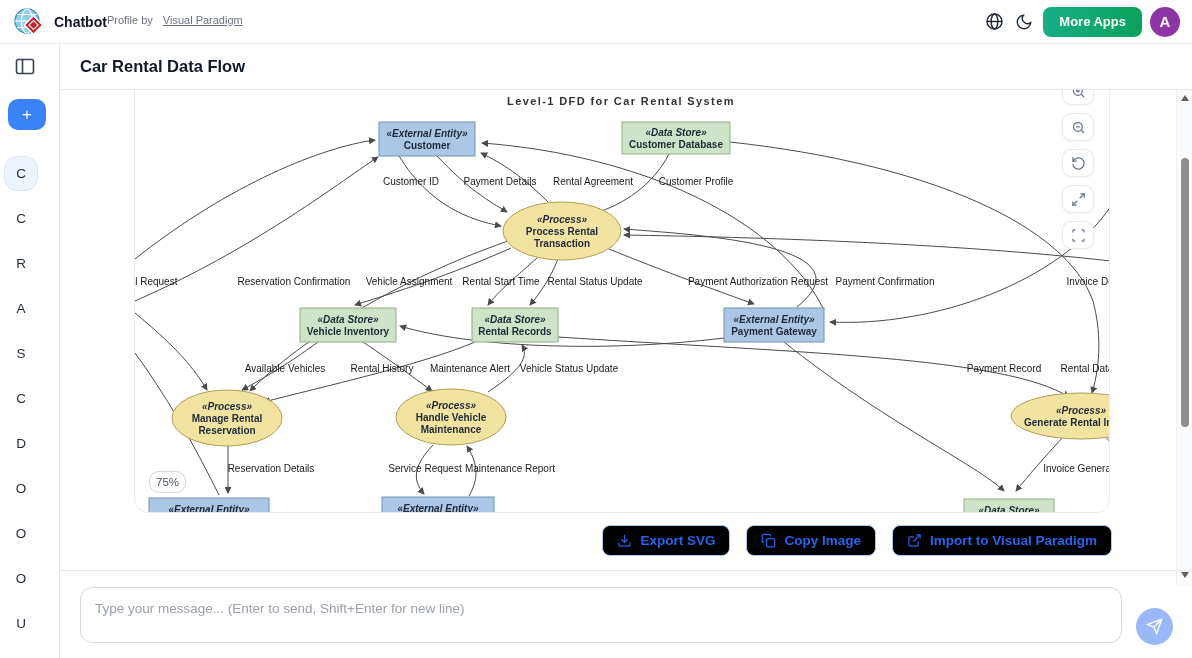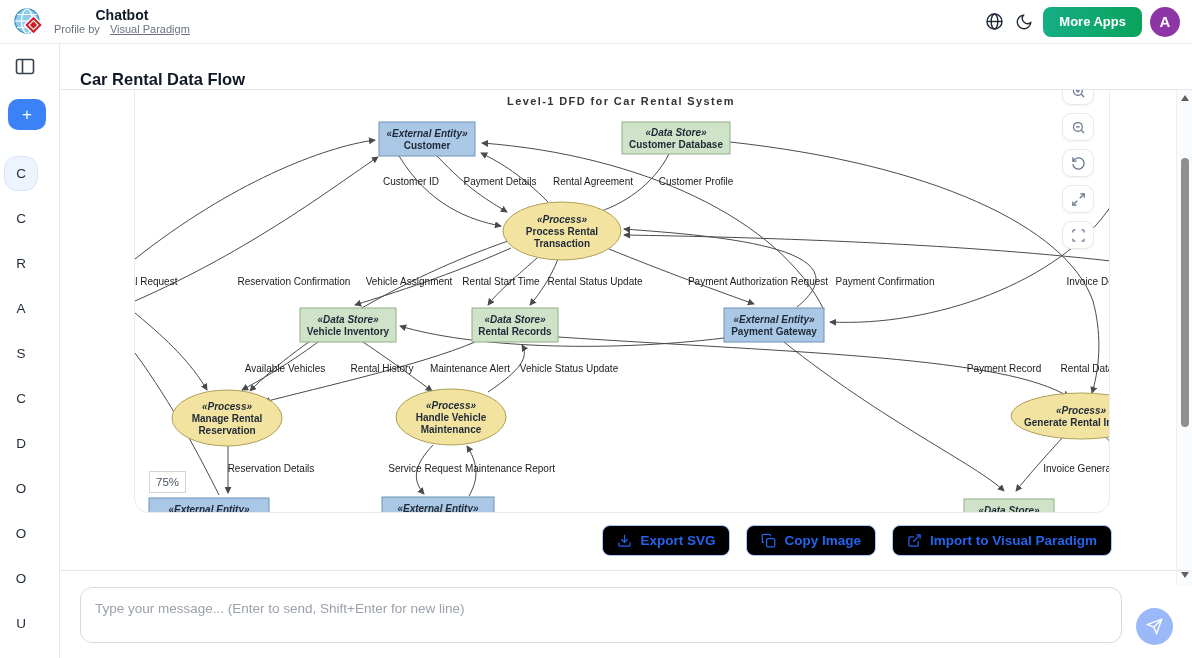--- a/index.html
+++ b/index.html
@@ -4,21 +4,21 @@
 <style>
   * { margin:0; padding:0; box-sizing:border-box; }
   html,body { width:1192px; height:658px; overflow:hidden; background:#fff;
     font-family:"Liberation Sans", sans-serif; color:#1f2937; }
 
   
   .app-header { position:absolute; left:0; top:0; width:1192px; height:44px;
     background:#fff; border-bottom:1px solid #e9ecef; display:flex; align-items:center;
     padding:0 12px; z-index:20; }
   .logo-wrap { width:34px; height:34px; margin-right:8px; position:relative; }
-  .app-title-block { display:flex; flex-direction:column; justify-content:center;text-align:center; }
+  .app-title-block { display:flex; flex-direction:row; justify-content:center;text-align:center; }
   .app-title { font-size:14px; font-weight:700; color:#111827; line-height:16px; }
   .powered { font-size:11px; color:#6b7280; line-height:13px; }
   .powered a { color:#6b7280; text-decoration:underline; cursor:pointer;margin-left:7px; }
   .header-right { margin-left:auto; display:flex; align-items:center; gap:8px; }
   .icon-btn { background:none; border:none; cursor:pointer; width:22px; height:22px;
     display:flex; align-items:center; justify-content:center; color:#1f2937; }
   .more-apps { height:30px; padding:0 16px; border:none; border-radius:8px; color:#fff;
     font-family:inherit; font-size:13px; font-weight:700; cursor:pointer;
     background:linear-gradient(90deg, var(--c-more_apps_start,#16ae85), var(--c-more_apps_end,#0aa25c)); }
   .avatar { width:30px; height:30px; border-radius:50%; background:var(--c-avatar_bg,#8e35a5);
@@ -45,42 +45,42 @@
     width:0; height:0; border-left:4px solid transparent; border-right:4px solid transparent; }
   .v-scrollbar .arrow.up { border-bottom:6px solid #606060; }
   .v-scrollbar .arrow.down { border-top:6px solid #606060; }
   .v-scrollbar .thumb { position:absolute; left:50%; transform:translateX(-50%);
     width:8px; border-radius:4px; background:#8f8f8f; }
   .sidebar-scrollbar { left:44px; top:179px; width:10px; height:523px; background:#fbfbfc; }
   .page-scrollbar { left:1176px; top:90px; width:16px; height:496px; border-left:1px solid #f0f0f0; }
 
   
   .titlebar { position:absolute; left:60px; top:44px; width:1132px; height:46px;
-    background:#fff; border-bottom:1px solid #e5e7eb; display:flex; align-items:flex-end;
+    background:#fff; border-bottom:1px solid #e5e7eb; display:flex; align-items:center;
     padding-left:20px; z-index:5; }
   .page-title { font-size:16.5px; font-weight:700; color:#111827; }
 
   
   .scrollarea { position:absolute; left:60px; top:90px; width:1116px; height:480px;
     background:#fff; overflow:hidden; }
   .diagram-card { position:absolute; left:74px; top:-40px; width:976px; height:463px;
     background:#fff; border:1px solid #e9ecef; border-radius:14px; overflow:hidden; }
   .diagram-card svg { position:absolute; left:0; top:40px; }
   svg { font-family:"Liberation Sans", sans-serif; }
   .dfd-title { font-size:11px; font-weight:700; letter-spacing:1.4px; fill:#333; text-anchor:middle; }
   .edge { fill:none; stroke:var(--c-edge_color,#4a4a4a); stroke-width:1; }
   .node { stroke-width:1; }
   .node.external { fill:var(--c-external_entity_fill,#abc7e6); stroke:var(--c-external_entity_border,#6e93b5); }
   .node.datastore { fill:var(--c-data_store_fill,#cfe3c8); stroke:var(--c-data_store_border,#93ae88); }
   .node.process { fill:var(--c-process_fill,#f2e3a1); stroke:var(--c-process_border,#ad9f55); }
   .nlabel { font-size:10px; font-weight:700; fill:#1f2937; text-anchor:middle; }
   .nlabel.stereo { font-style:italic; }
   .elabel { font-size:10px; fill:#1a1a1a; text-anchor:middle; }
   .zoom-badge { position:absolute; left:14px; top:420px; width:37px; height:22px;
-    background:#fff; border:1px solid #d1d5db; border-radius:0; font-size:11.5px;
+    background:#fff; border:1px solid #d1d5db; border-radius:10px; font-size:11.5px;
     color:#4b5563; display:flex; align-items:center; justify-content:center; }
 
   .dfd-toolbar { position:absolute; left:1002px; top:-13px; width:32px;
     display:flex; flex-direction:column; gap:8px; z-index:6; }
   .tool-btn { width:32px; height:28px; background:#fff; border:1px solid #e7eaee;
     border-radius:9px; box-shadow:0 1px 2px rgba(0,0,0,.05); cursor:pointer;
     display:flex; align-items:center; justify-content:center; color:#64748b; }
 
   
   .actions-row { position:absolute; right:80px; top:525px; display:flex; gap:16px; z-index:6; }

